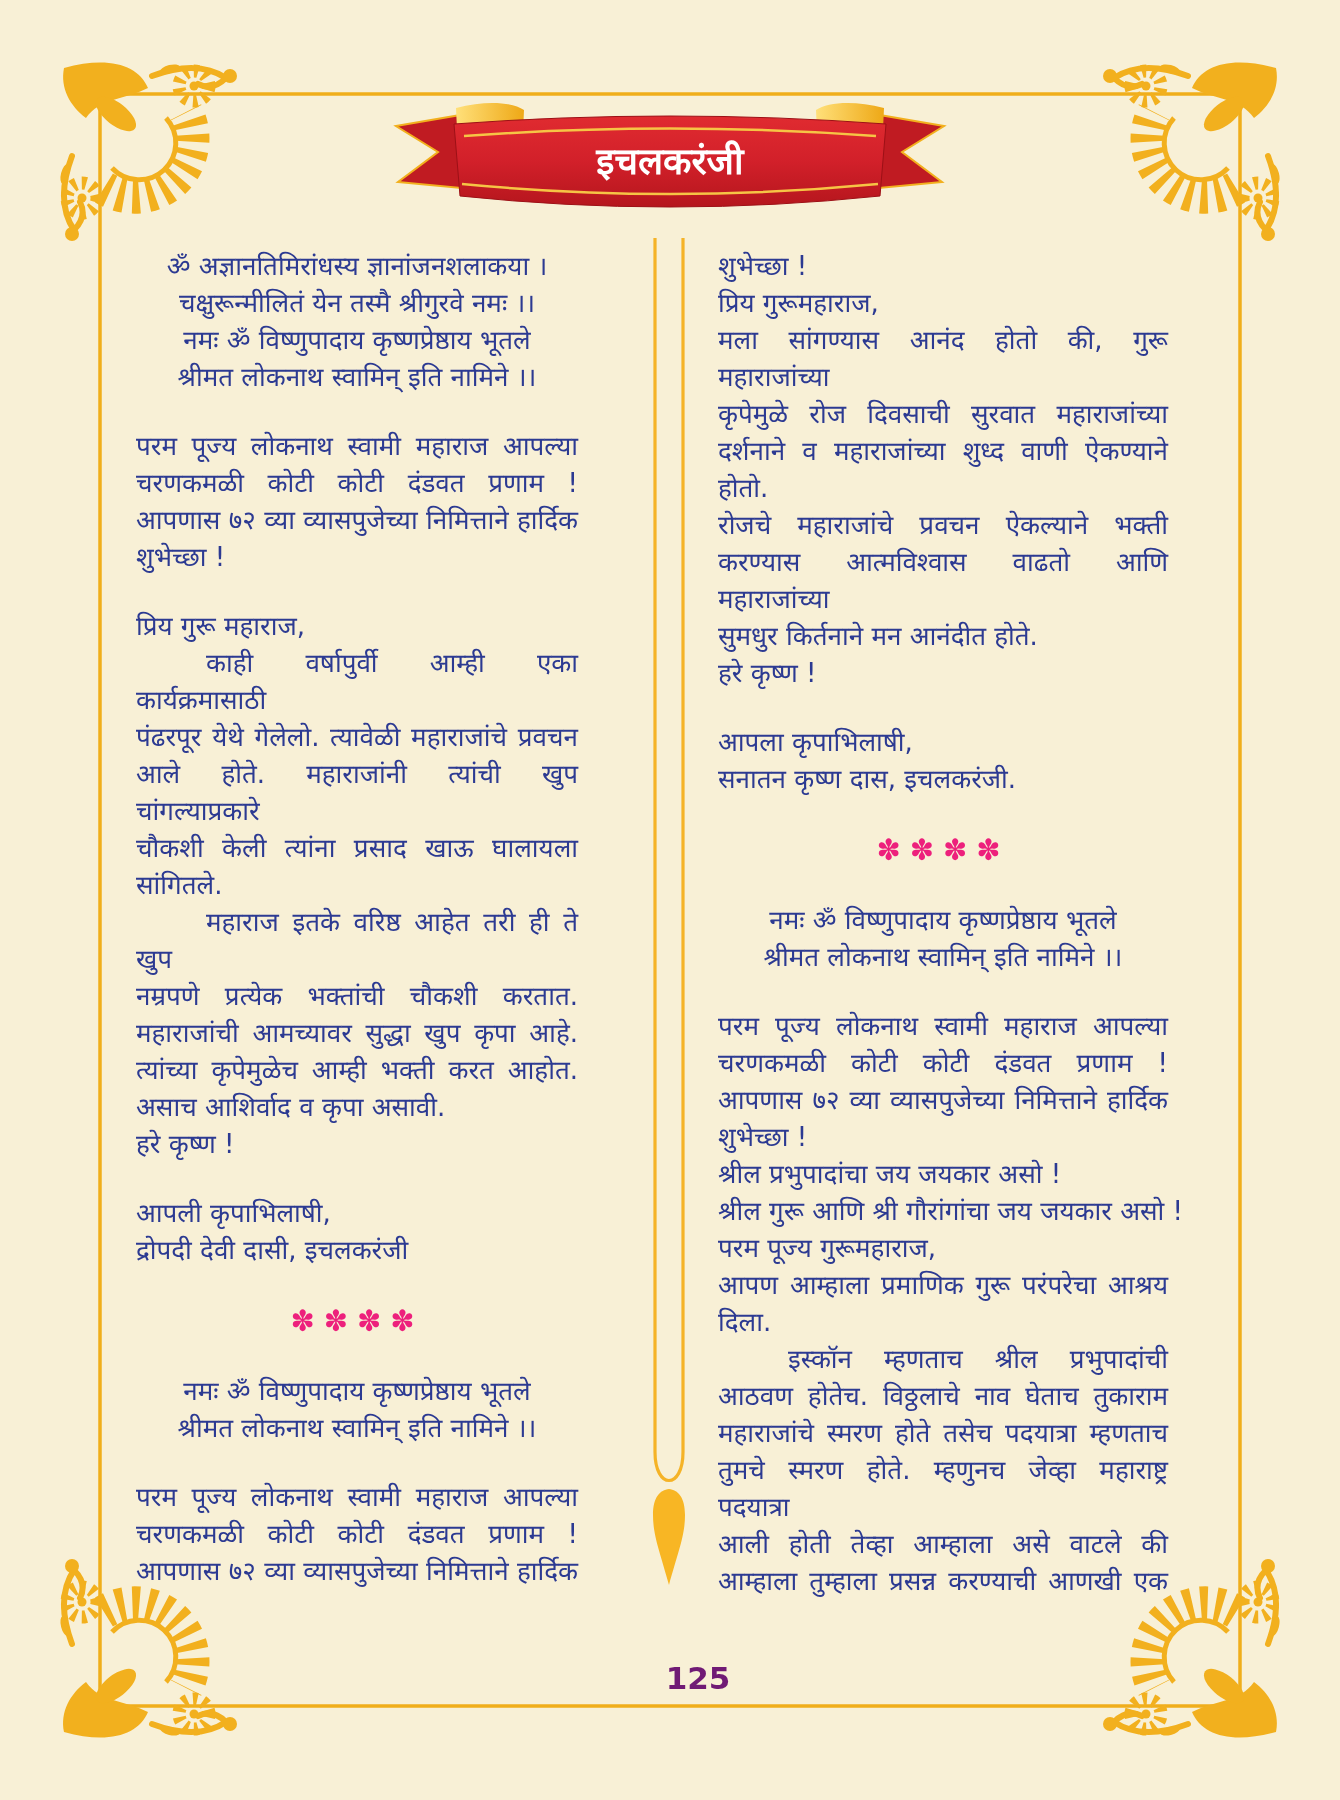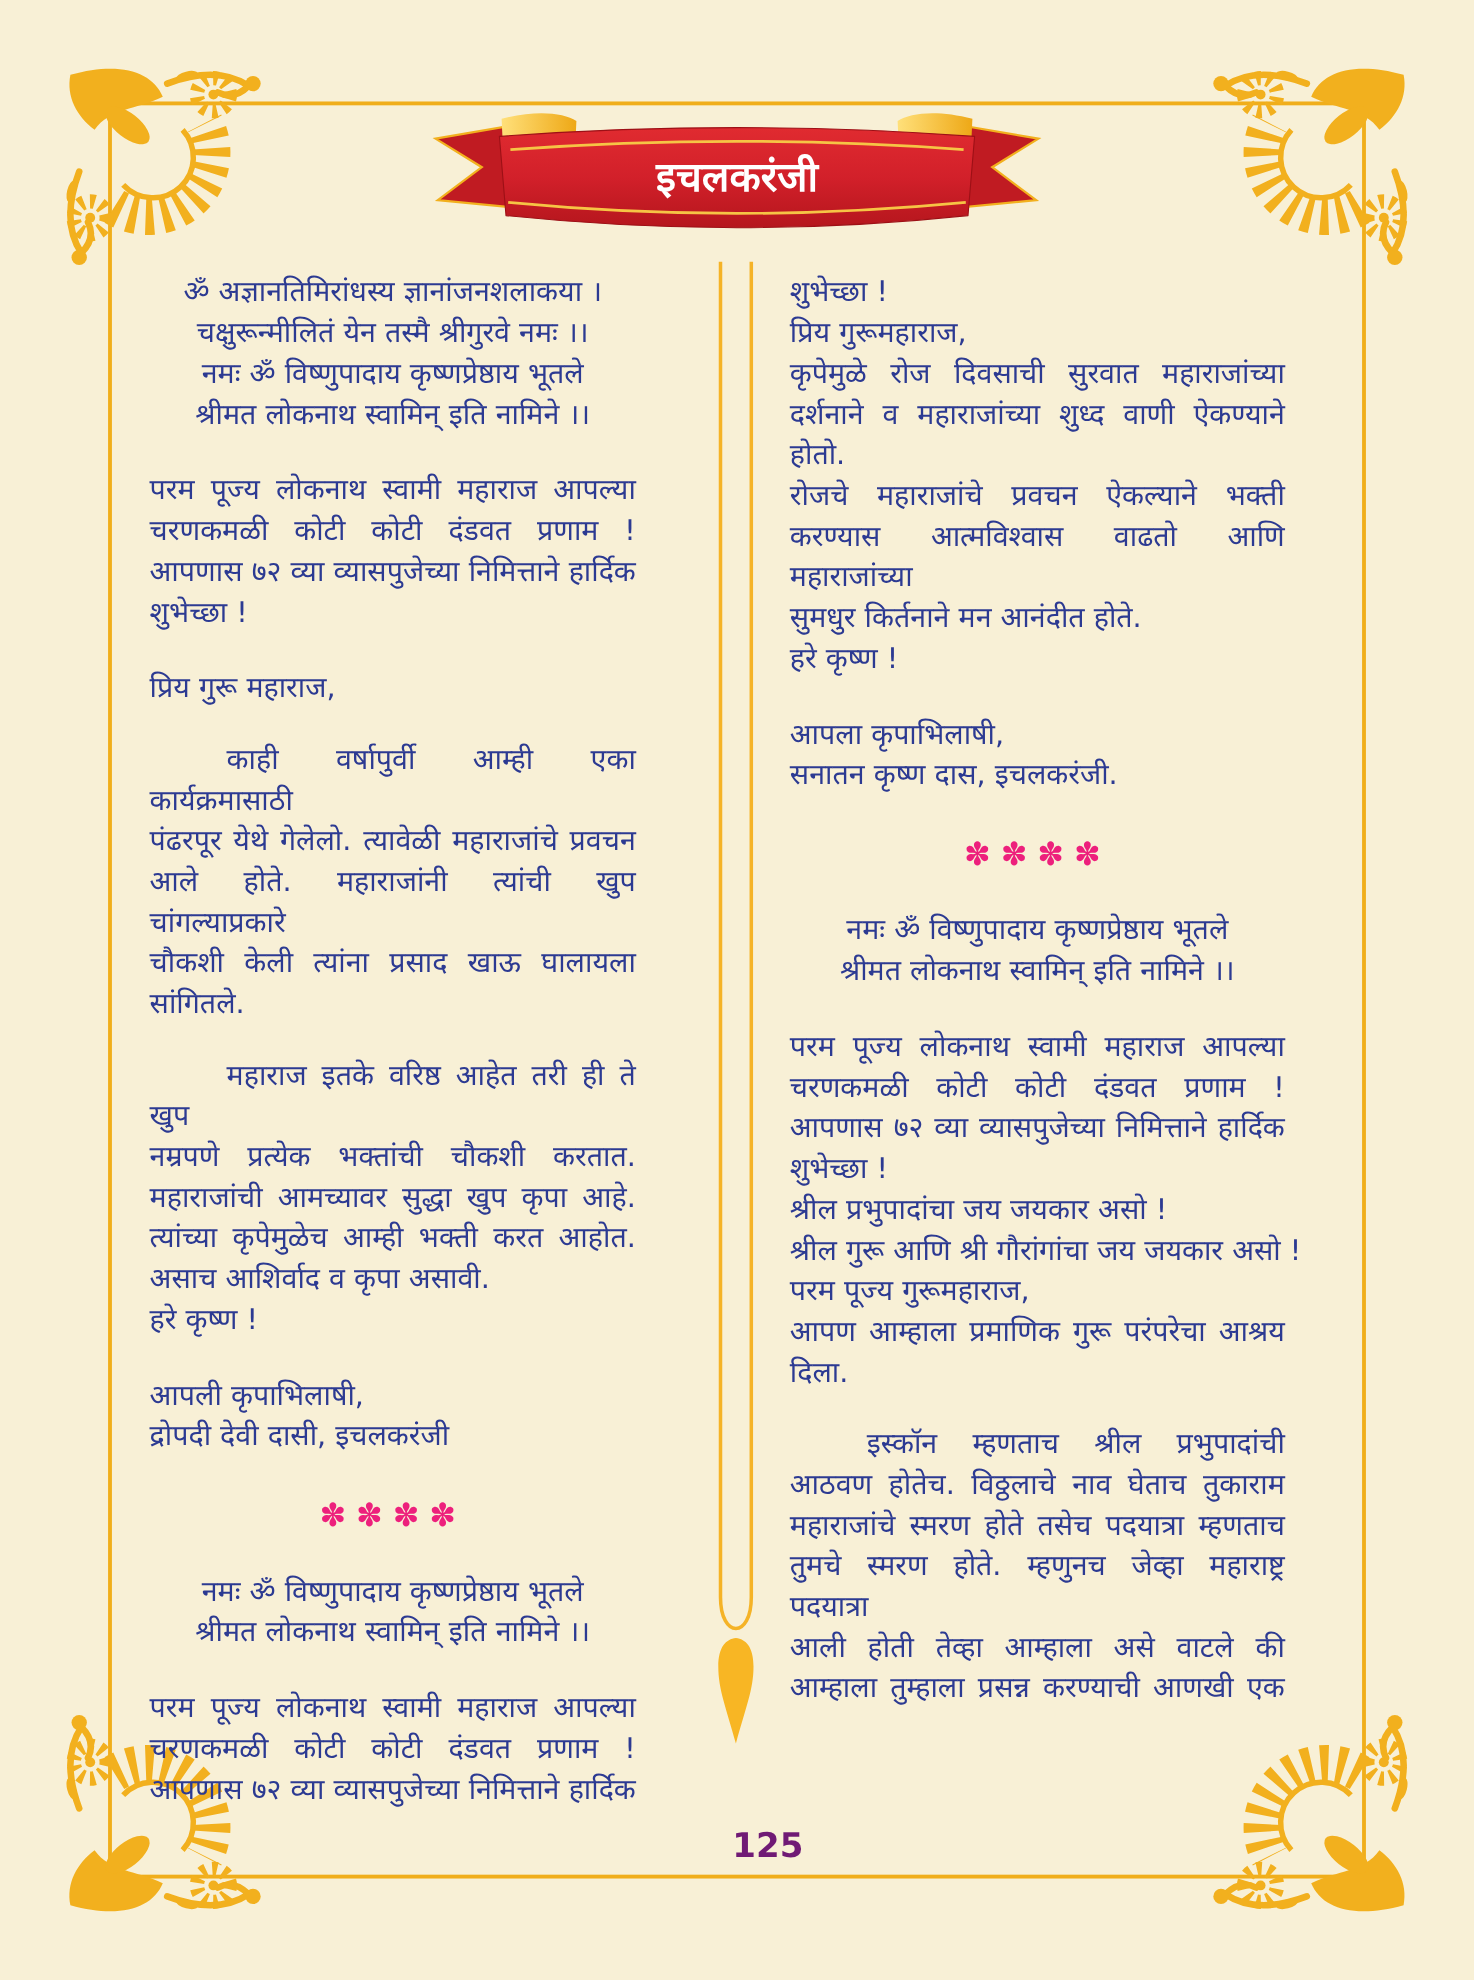--- a/index.html
+++ b/index.html
@@ -19,21 +19,21 @@
   }
   .col-left{left:136px;width:442px;}
   .col-right{left:718px;width:450px;}
   .line{
     min-height:37px;line-height:37px;font-size:26px;
     white-space:nowrap;
   }
   .j{text-align:justify;text-align-last:justify;white-space:normal;}
   .verse{text-align:center;}
   .l{text-align:left;}
-  .ind{text-indent:70px;margin-top:28px;}
+  .ind{text-indent:70px;}
   .gap{min-height:32px;}
   .stars{
     text-align:center;color:#ed207c;font-weight:bold;
     font-size:29px;letter-spacing:9px;min-height:40px;line-height:40px;
   }
   .page-number{
     position:absolute;left:0;top:1660px;width:1340px;
     text-align:center;color:#701a75;font-weight:bold;font-size:31px;padding-left:28px;
   }
 </style>
@@ -137,20 +137,21 @@
       <div class="line verse">श्रीमत लोकनाथ स्वामिन् इति नामिने ।।</div>
       <div class="line gap"></div>
       <div class="line j">परम पूज्य लोकनाथ स्वामी महाराज आपल्या</div>
       <div class="line j">चरणकमळी कोटी कोटी दंडवत प्रणाम !</div>
       <div class="line j">आपणास ७२ व्या व्यासपुजेच्या निमित्ताने हार्दिक</div>
     </div>
 
   <div class="col col-right">
       <div class="line l">शुभेच्छा !</div>
       <div class="line l">प्रिय गुरूमहाराज,</div>
+      <div class="line j">मला सांगण्यास आनंद होतो की, गुरू महाराजांच्या</div>
       <div class="line j">कृपेमुळे रोज दिवसाची सुरवात महाराजांच्या</div>
       <div class="line j">दर्शनाने व महाराजांच्या शुध्द वाणी ऐकण्याने होतो.</div>
       <div class="line j">रोजचे महाराजांचे प्रवचन ऐकल्याने भक्ती</div>
       <div class="line j">करण्यास आत्मविश्वास वाढतो आणि महाराजांच्या</div>
       <div class="line l">सुमधुर किर्तनाने मन आनंदीत होते.</div>
       <div class="line l">हरे कृष्ण !</div>
       <div class="line gap"></div>
       <div class="line l">आपला कृपाभिलाषी,</div>
       <div class="line l">सनातन कृष्ण दास, इचलकरंजी.</div>
       <div class="line gap"></div>

